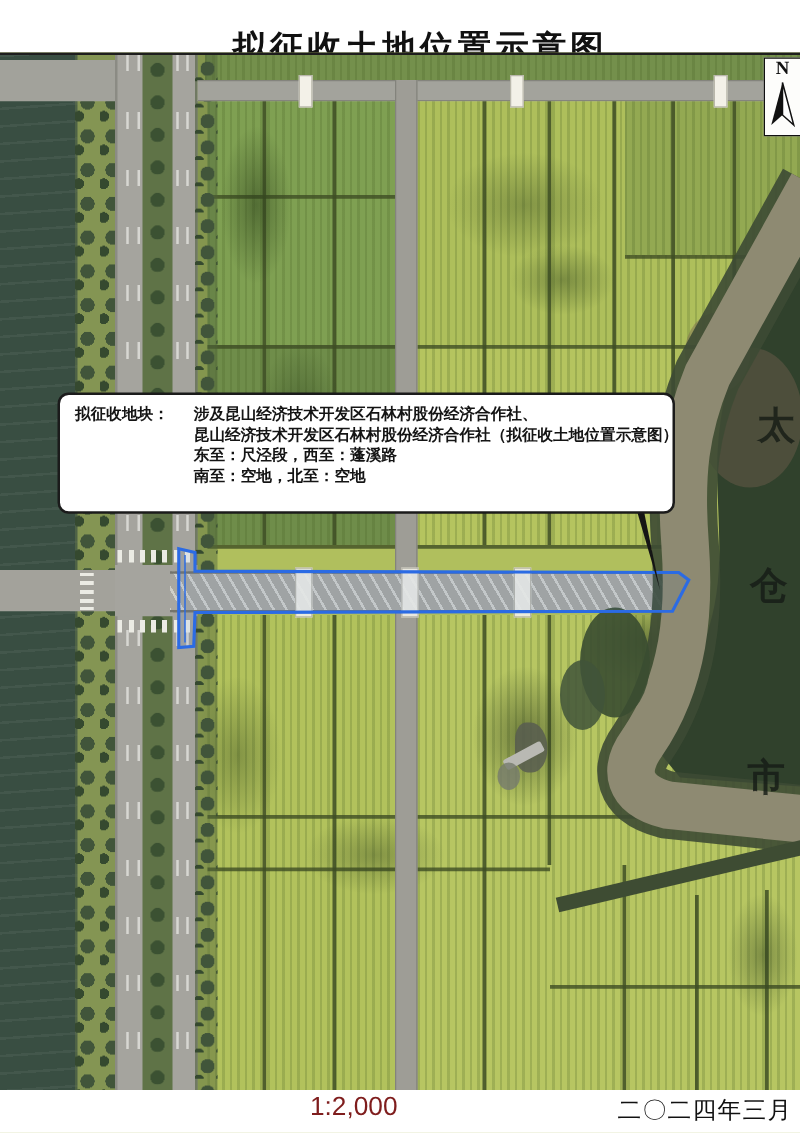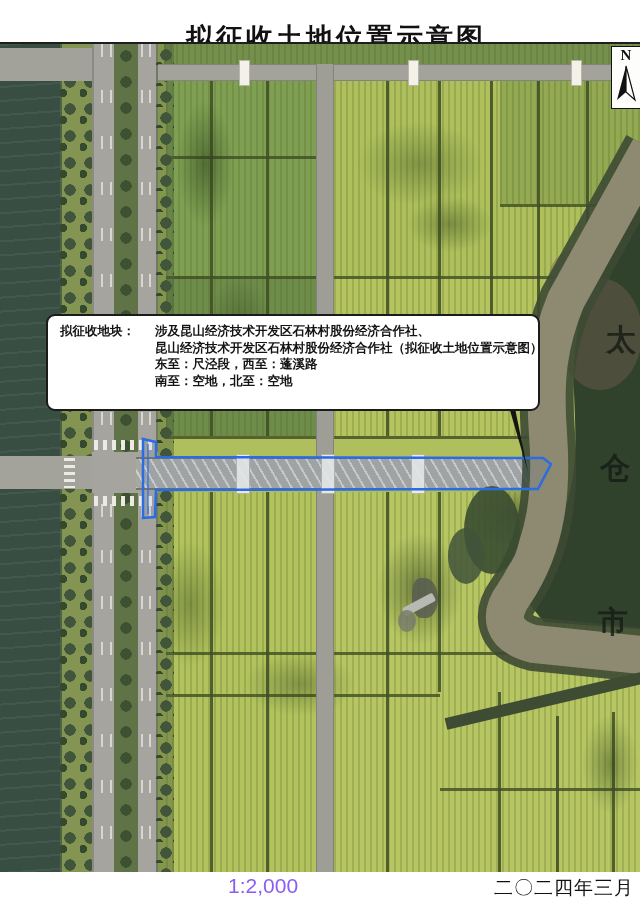--- a/index.html
+++ b/index.html
@@ -69,21 +69,21 @@
   .co-body div{white-space:nowrap;}
   
   .north{left:611px;top:2px;width:28px;height:61px;background:#fdfdfb;border:1px solid #111;z-index:10;
     display:flex;flex-direction:column;align-items:center;}
   .north .n{font-size:15px;font-weight:bold;line-height:17px;color:#111;}
   
   .city{position:absolute;z-index:6;font-size:30px;font-weight:bold;color:rgba(22,28,22,.82);
         font-family:"Liberation Serif",serif;}
   
   .footer{position:absolute;left:0;top:872px;width:640px;height:34px;background:#fff;}
-  .scale{position:absolute;left:228px;top:2px;width:110px;text-align:left;font-size:21px;color:#8b5cf6;
+  .scale{position:absolute;left:228px;top:2px;width:110px;text-align:center;font-size:21px;color:#7f1d1d;
          font-family:"Liberation Sans","DejaVu Sans",sans-serif;}
   .date{position:absolute;right:6px;top:3px;font-size:19px;font-weight:normal;color:#111;letter-spacing:1px;}
 </style>
 </head>
 <body>
 
 <div class="page">
 
   <h1 class="title">拟征收土地位置示意图</h1>
 

